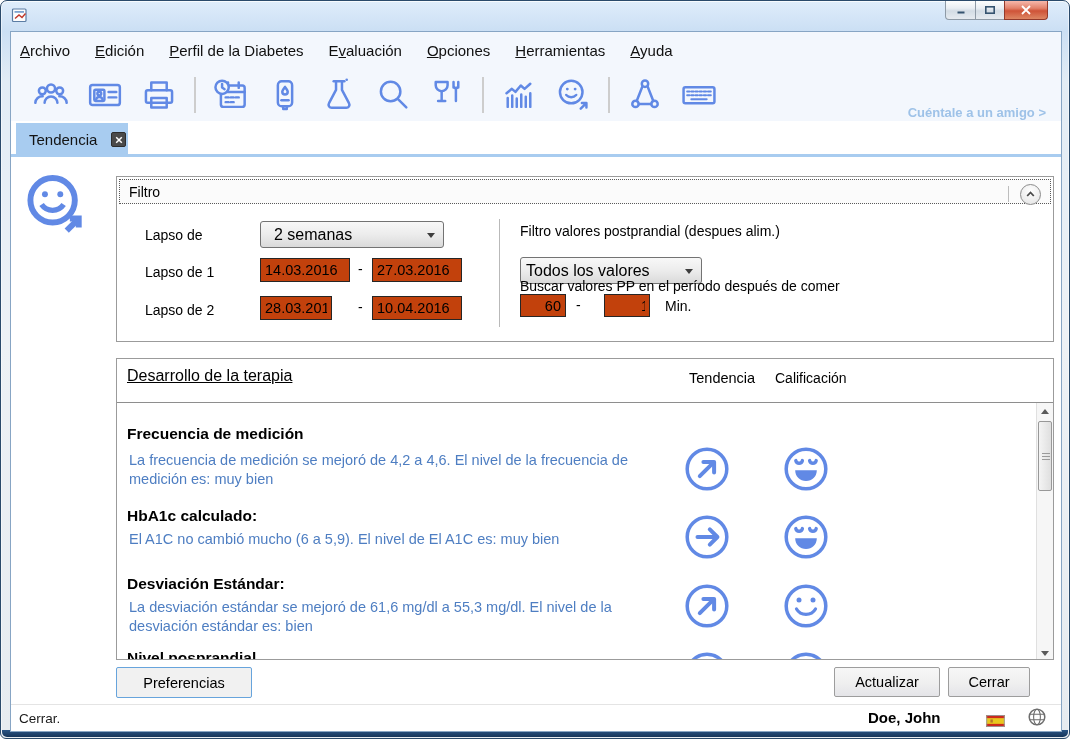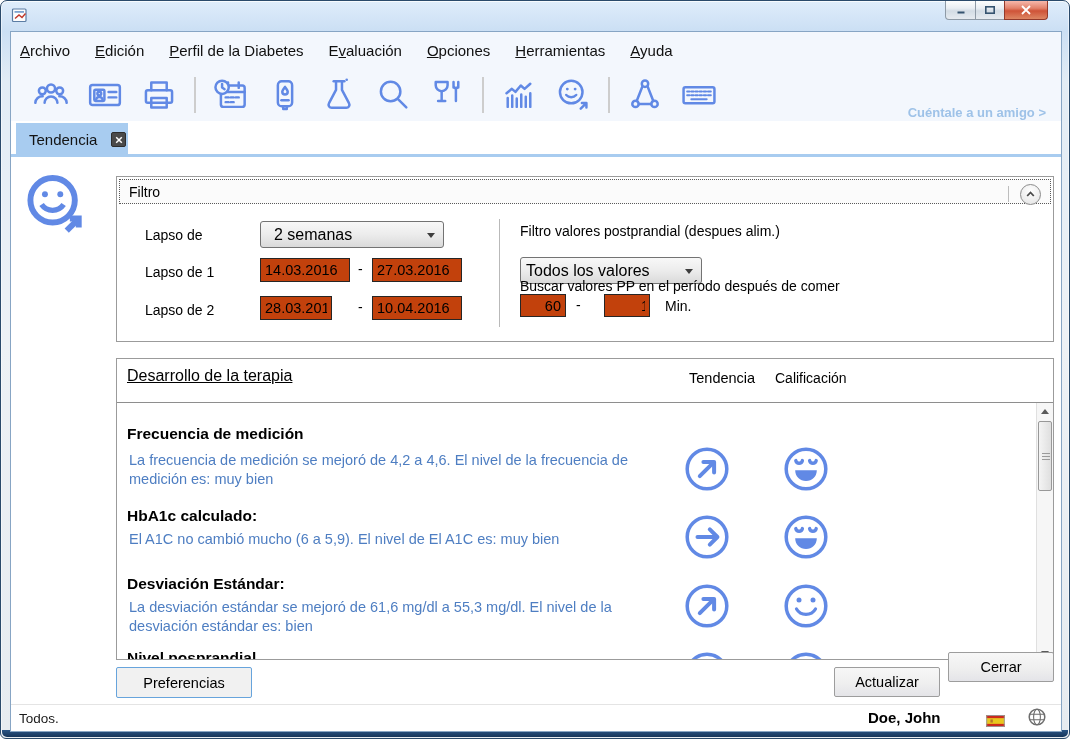--- a/index.html
+++ b/index.html
@@ -77,21 +77,21 @@
   .arr-down{width:0;height:0;border:4px solid transparent;border-top:5px solid #5a5a5a;margin-bottom:-4px;}
   #sb-thumb{position:absolute;left:1px;top:18px;width:14px;height:70px;border:1px solid #989898;border-radius:2px;
       background:linear-gradient(90deg,#f4f4f4,#dfdfdf);}
   #sb-grip{position:absolute;left:3px;top:31px;width:8px;height:8px;
       background:repeating-linear-gradient(180deg,#9a9a9a 0 1px,transparent 1px 3px);}
   
   .btn{position:absolute;height:30px;border:1px solid #9d9d9d;border-radius:2px;font-size:14.5px;color:#000;
       background:linear-gradient(#f7f7f7,#efefef 55%,#e4e4e8);display:flex;align-items:center;justify-content:center;font-family:inherit;}
   #btn-pref{left:105px;top:635px;width:136px;height:31px;border:1px solid #67a4dc;background:#f1f1f1;}
   #btn-update{left:823px;top:635px;width:106px;}
-  #btn-close2{left:937px;top:620px;width:106px;}
+  #btn-close2{left:937px;top:635px;width:82px;}
   #statusbar{position:absolute;left:0;top:672px;width:1050px;height:27px;border-top:1px solid #e4e4e4;background:#fff;}
   #status-text{position:absolute;left:8px;top:6px;font-size:13.5px;color:#1a1a1a;}
   #user-name{position:absolute;left:857px;top:4px;font-size:15px;font-weight:bold;color:#000;}
   #flag{position:absolute;left:975px;top:8px;width:19px;height:12px;}
   #globe{position:absolute;left:1016px;top:2px;width:20px;height:20px;}
 </style>
 </head>
 <body>
 
 <div id="win">
@@ -382,21 +382,21 @@
             <span class="arr-down"></span>
           </div>
       </div>
     </div>
 
     <div class="btn" id="btn-pref">Preferencias</div>
     <div class="btn" id="btn-update">Actualizar</div>
     <div class="btn" id="btn-close2">Cerrar</div>
 
     <div id="statusbar">
-      <span id="status-text">Todos.</span>
+      <span id="status-text">Cerrar.</span>
       <span id="user-name">Doe, John</span>
       <span id="flag">
         <svg viewBox="0 0 20 13" width="19" height="12">
             <rect width="20" height="13" fill="#e8c71e"></rect>
             <rect width="20" height="3.4" fill="#cc2a1d"></rect>
             <rect y="9.6" width="20" height="3.4" fill="#cc2a1d"></rect>
             <rect x="4.5" y="4.8" width="2.6" height="3.4" fill="#b8762a"></rect>
             <rect x="0.5" y="0.5" width="19" height="12" fill="none" stroke="#9a9a9a"></rect>
           </svg>
       </span>

